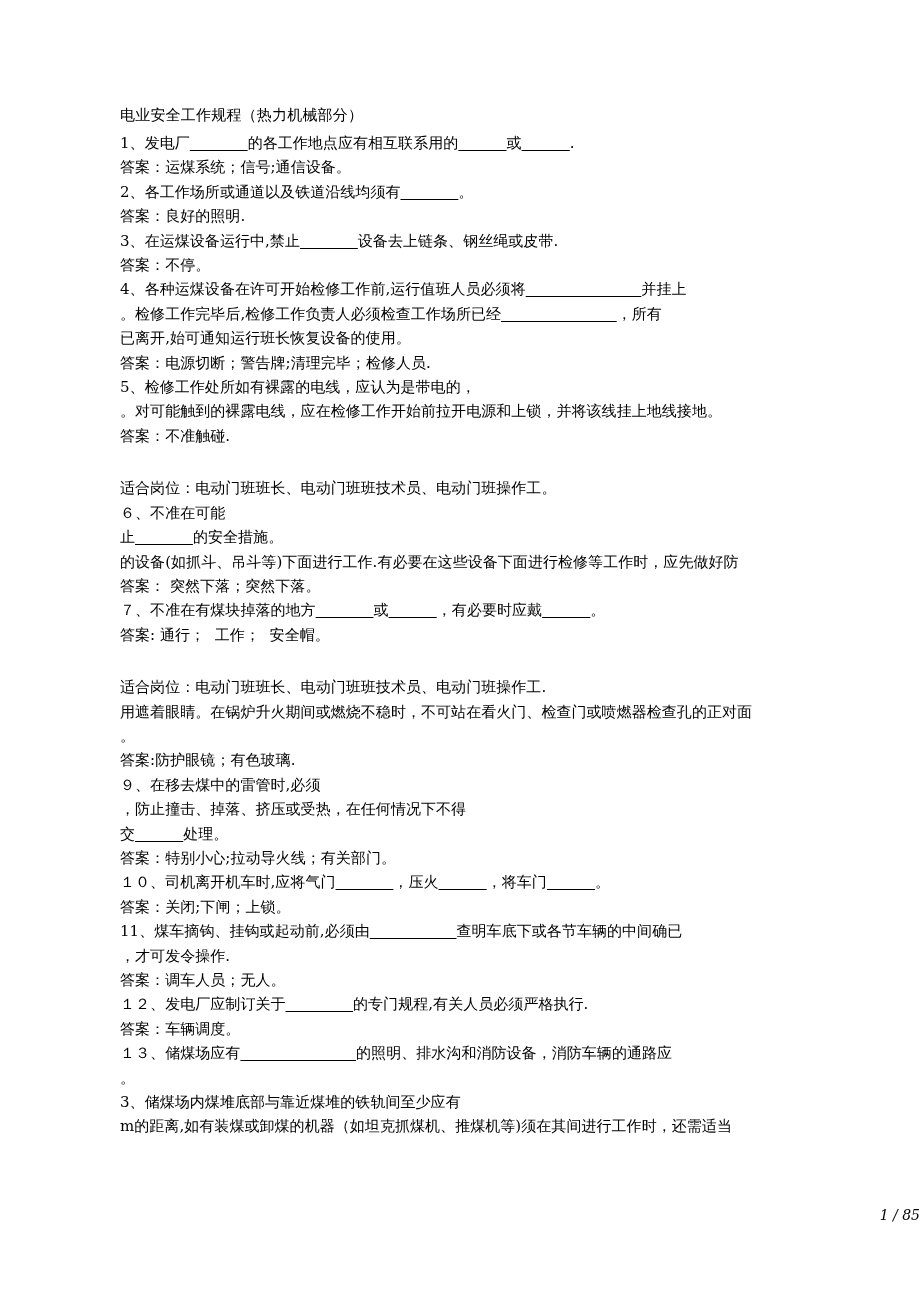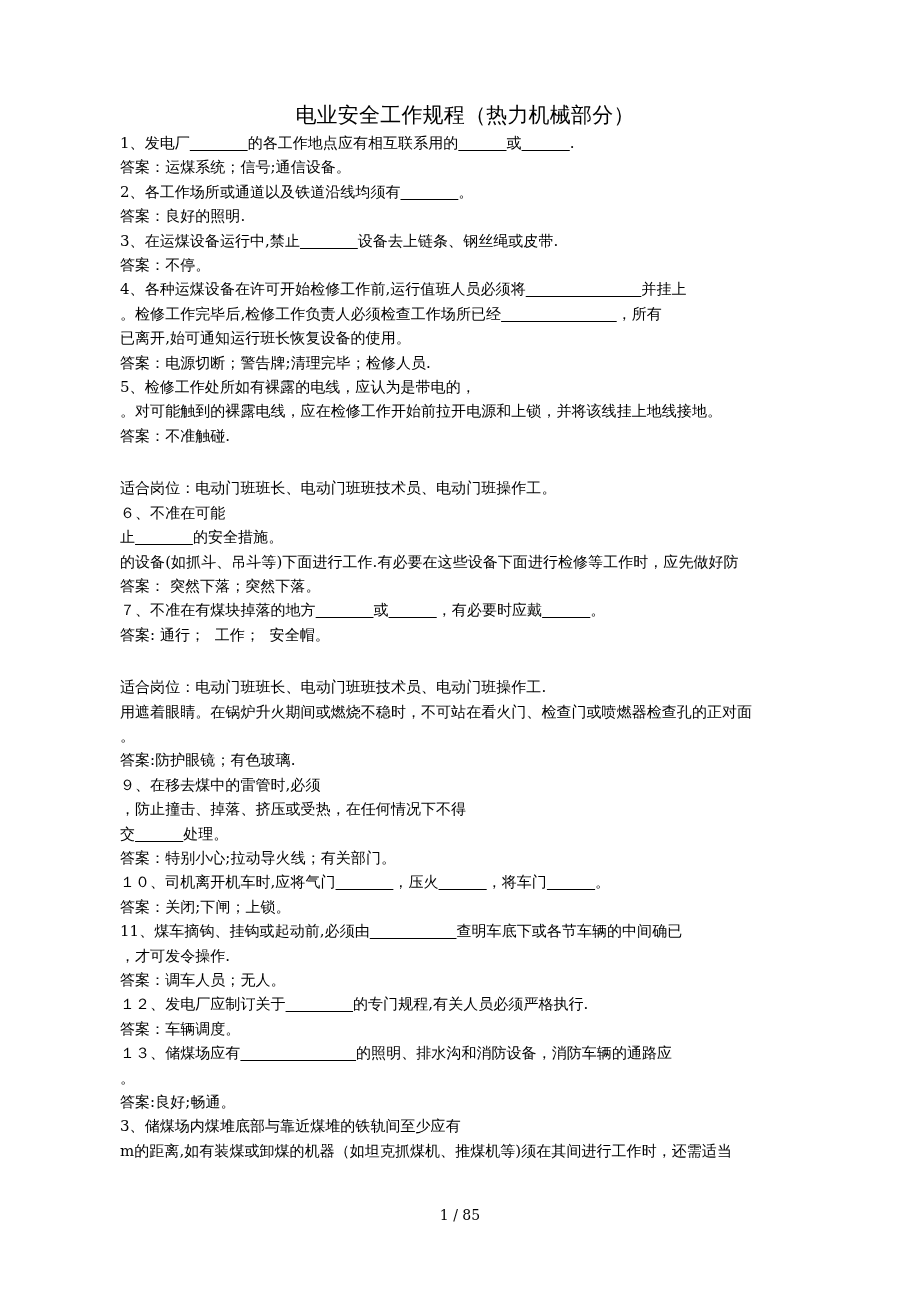--- a/index.html
+++ b/index.html
@@ -20,22 +20,22 @@
     box-sizing: border-box;
     overflow: hidden;
   }
   .content {
     position: absolute;
     left: 120px;
     top: 104px;
     width: 690px;
   }
   .doc-title {
-    text-align: center;
-    font-size: 21px;
+    text-align: left;
+    font-size: 15px;
     line-height: 22px;
     letter-spacing: 0.2px;
     margin: 0 0 5px 0;
     white-space: pre-wrap;
   }
   .line {
     font-size: 15px;
     line-height: 24.4px;
     white-space: pre-wrap;
     word-break: break-all;
@@ -49,24 +49,25 @@
     text-decoration: underline;
     text-decoration-thickness: 1px;
     text-underline-offset: 2px;
     white-space: pre;
   }
   .footer {
     position: absolute;
     left: 0;
     top: 1205px;
     width: 920px;
-    text-align: center;
+    text-align: right;
     font-size: 14px;
     line-height: 20px;
     font-family: "DejaVu Serif", "Liberation Serif", serif;
+    font-style: italic;
   }
   .seg { white-space: pre-wrap; }
 </style>
 </head>
 <body>
 
 <div class="page">
 
   <div class="content">
     <div class="doc-title">电业安全工作规程（热力机械部分）</div>
@@ -101,21 +102,20 @@
         <div class="line"><span class="seg">答案：特别小心;拉动导火线；有关部门。</span></div>
         <div class="line"><span class="seg">１０、司机离开机车时,应将气门</span><span class="blank">            </span><span class="seg">，压火</span><span class="blank">          </span><span class="seg">，将车门</span><span class="blank">          </span><span class="seg">。</span></div>
         <div class="line"><span class="seg">答案：关闭;下闸；上锁。</span></div>
         <div class="line"><span class="seg">11、煤车摘钩、挂钩或起动前,必须由</span><span class="blank">                  </span><span class="seg">查明车底下或各节车辆的中间确已</span></div>
         <div class="line"><span class="seg">，才可发令操作.</span></div>
         <div class="line"><span class="seg">答案：调车人员；无人。</span></div>
         <div class="line"><span class="seg">１２、发电厂应制订关于</span><span class="blank">              </span><span class="seg">的专门规程,有关人员必须严格执行.</span></div>
         <div class="line"><span class="seg">答案：车辆调度。</span></div>
         <div class="line"><span class="seg">１３、储煤场应有</span><span class="blank">                        </span><span class="seg">的照明、排水沟和消防设备，消防车辆的通路应</span></div>
         <div class="line"><span class="seg">。</span></div>
-        <div class="line"><span class="seg">答案:良好;畅通。</span></div>
         <div class="line"><span class="seg">3、储煤场内煤堆底部与靠近煤堆的铁轨间至少应有</span></div>
         <div class="line"><span class="seg">m的距离,如有装煤或卸煤的机器（如坦克抓煤机、推煤机等)须在其间进行工作时，还需适当</span></div>
       </div>
   </div>
 
   <div class="footer">1 / 85</div>
 
 </div>
 
 </body></html>

